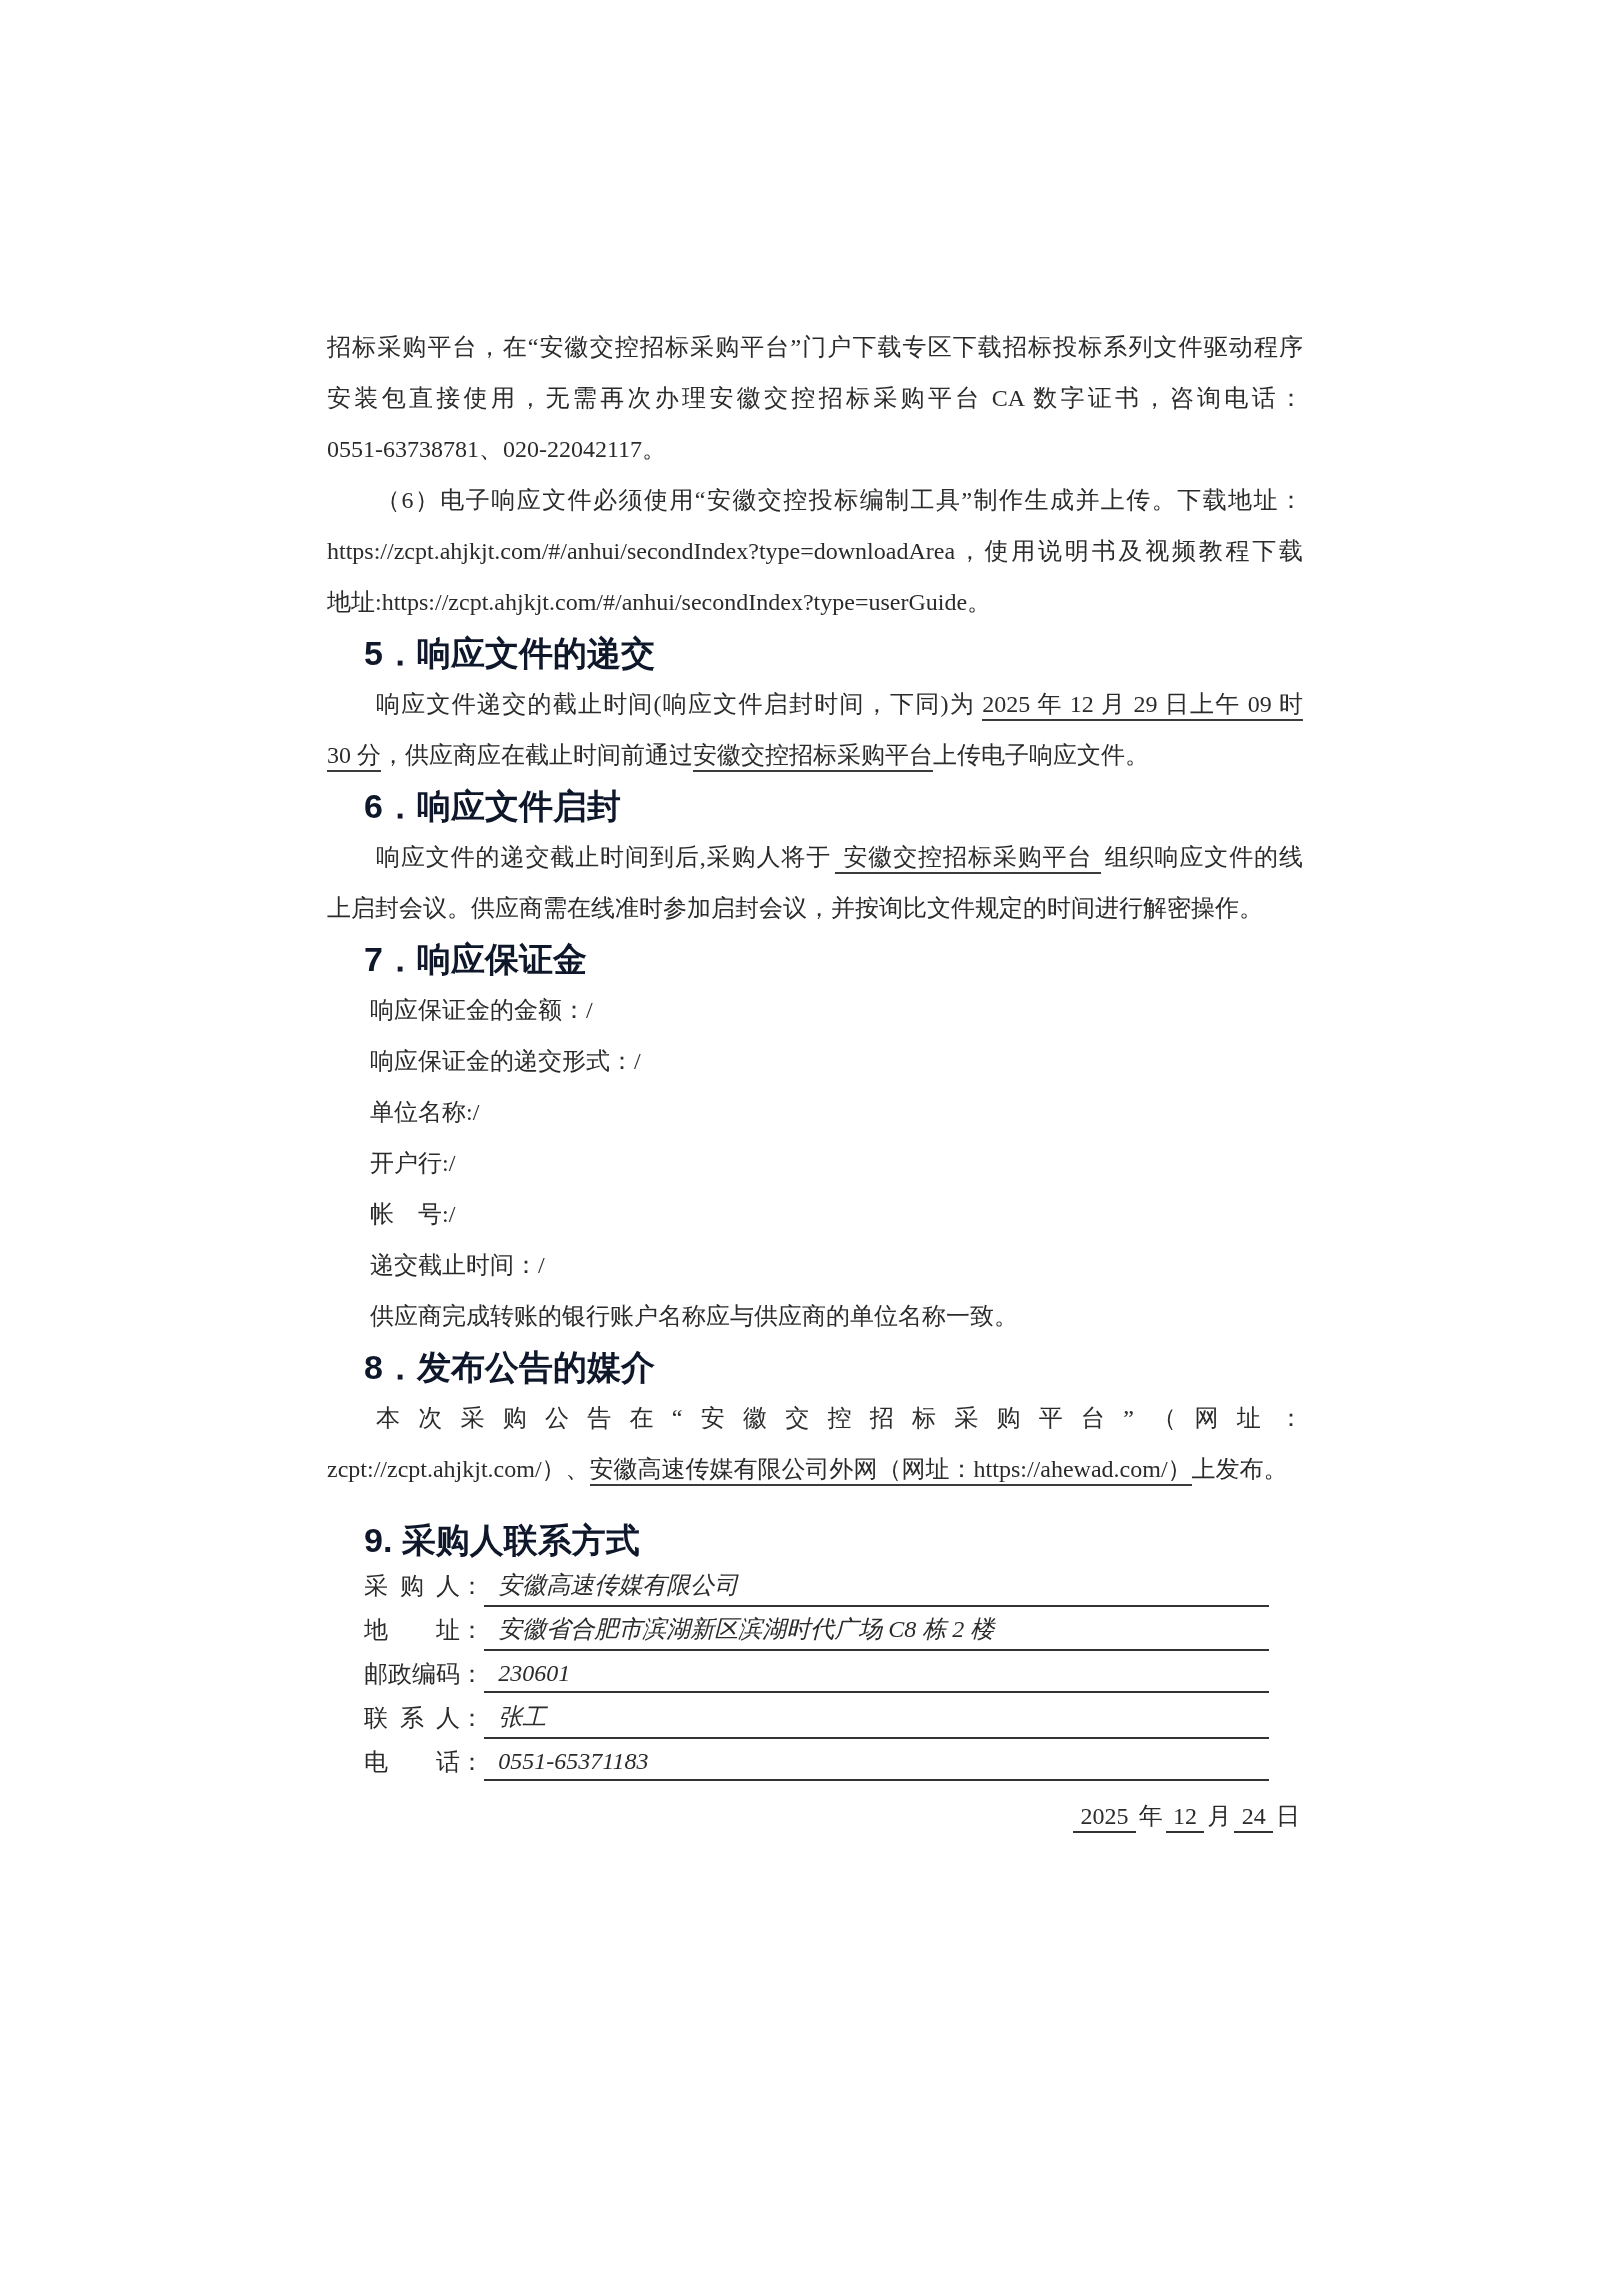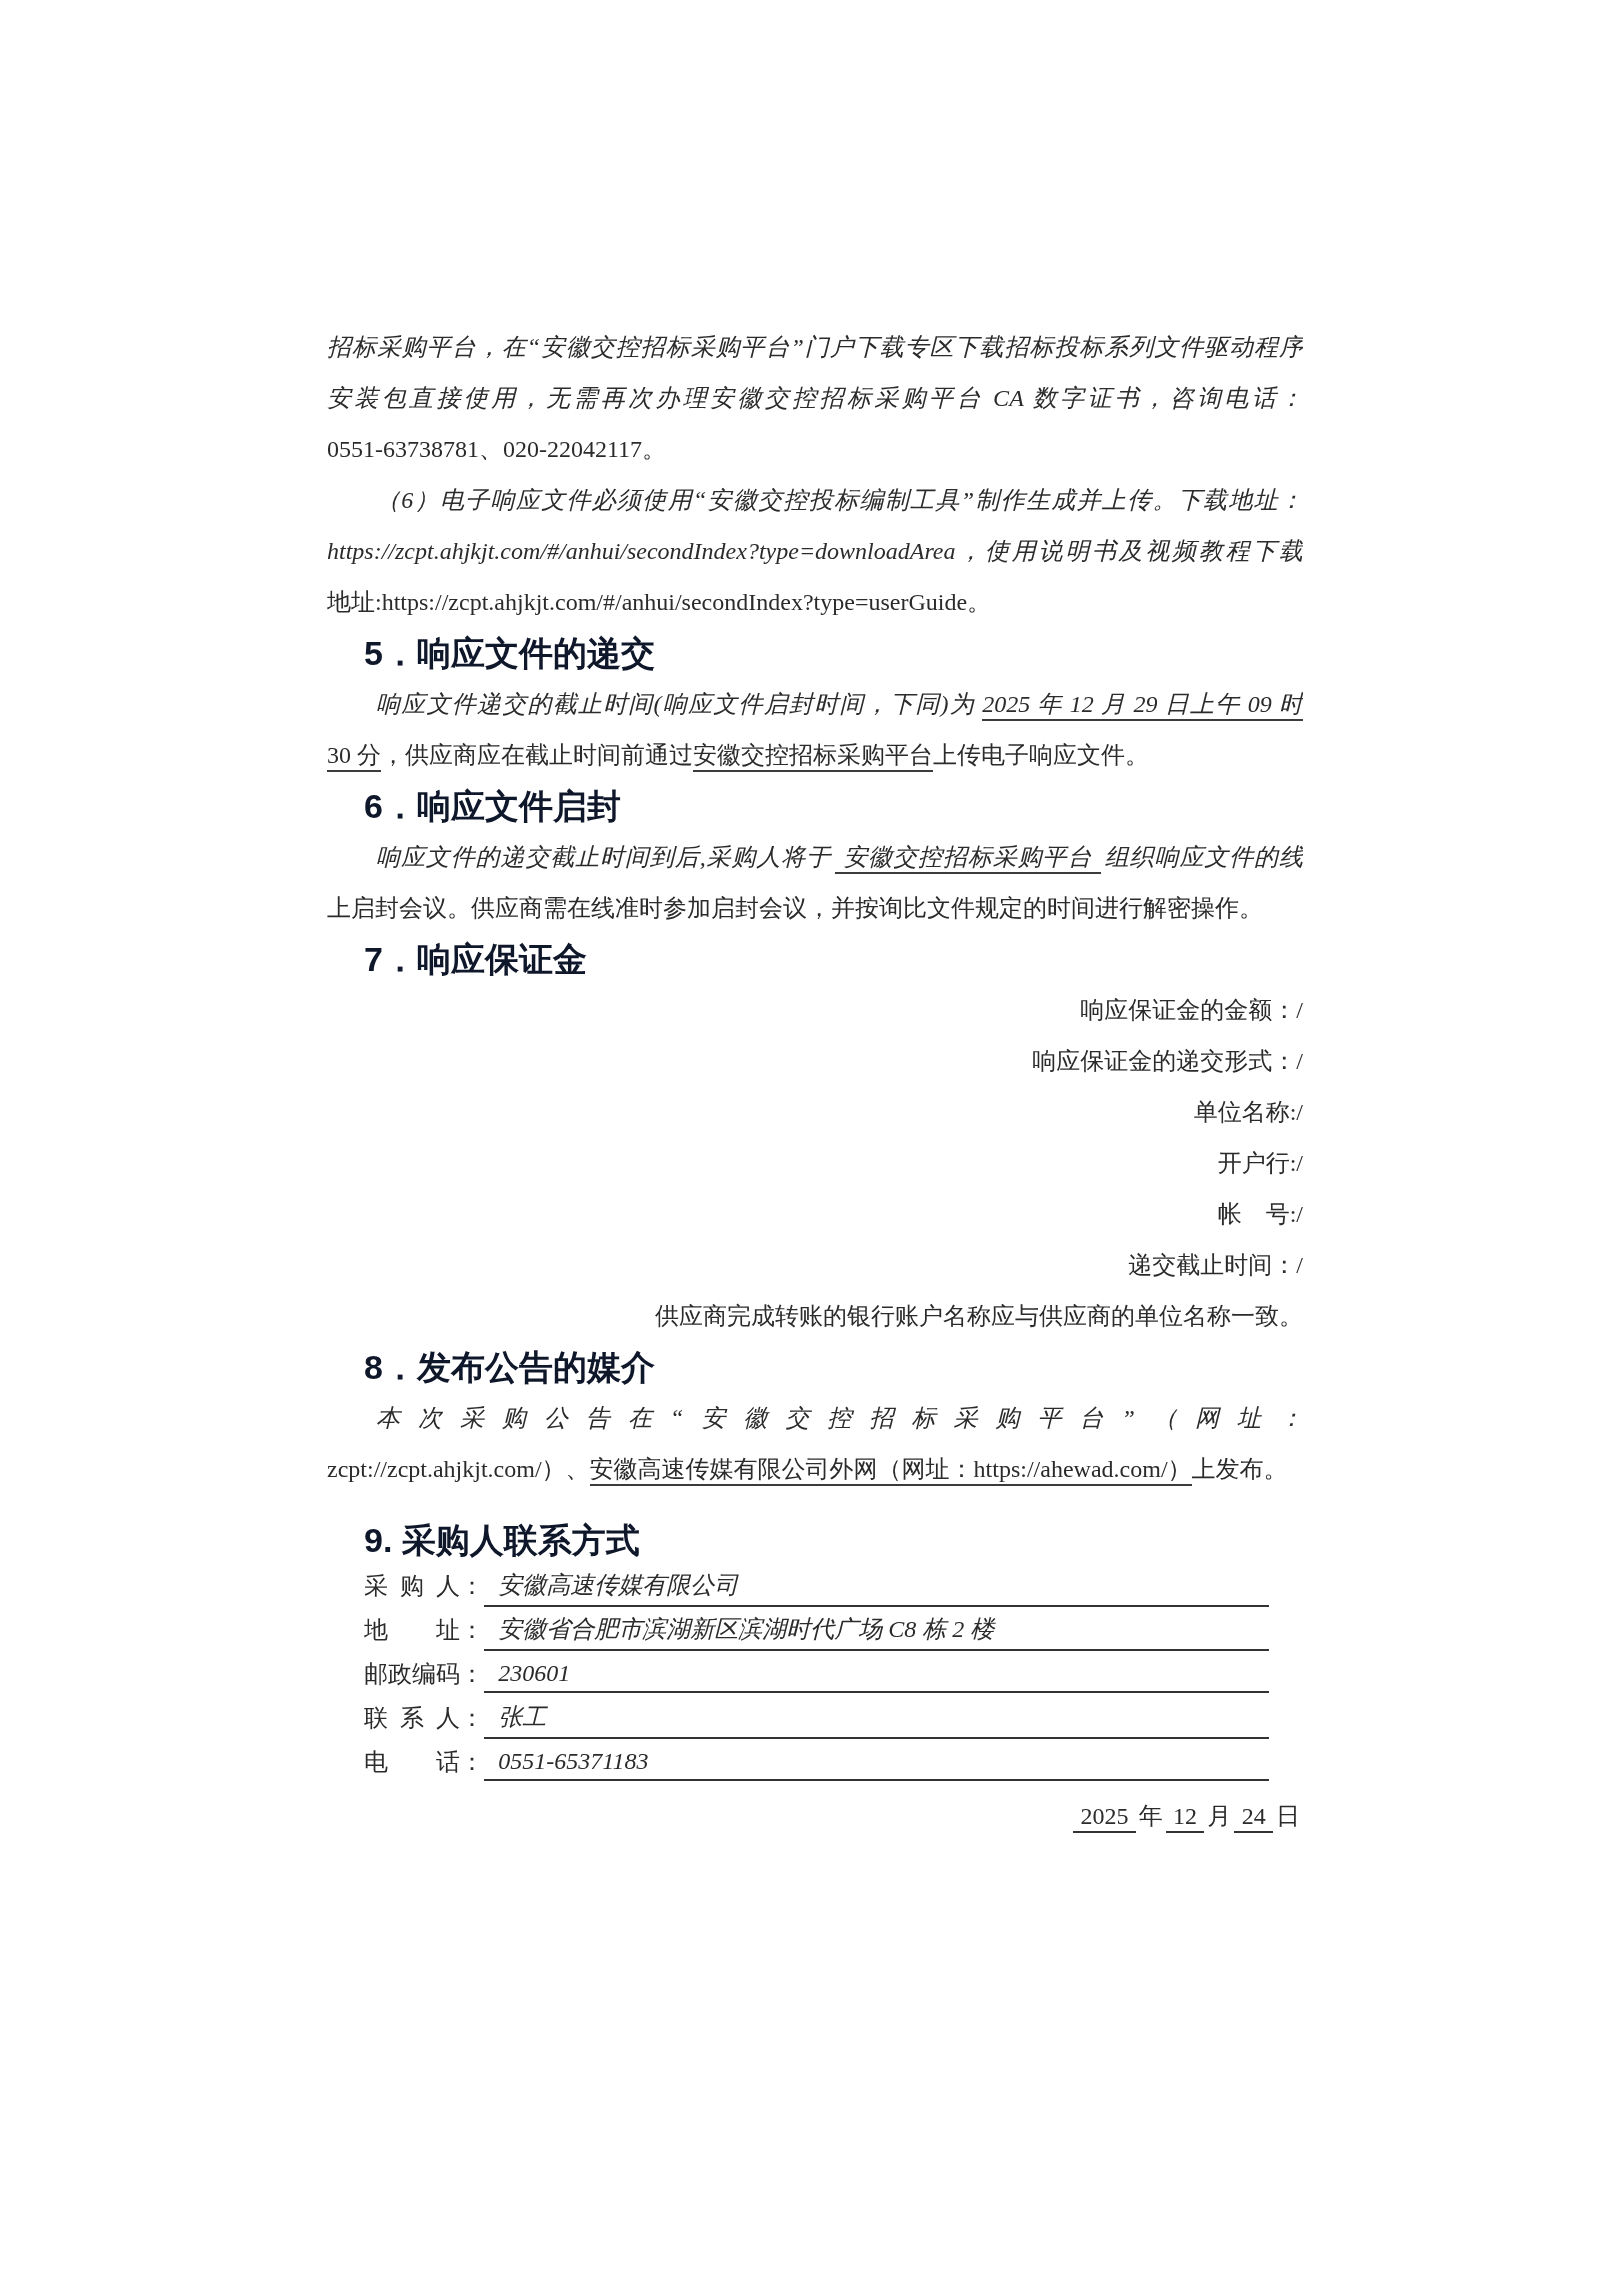--- a/index.html
+++ b/index.html
@@ -23,24 +23,23 @@
   }
   .line {
     height: 51px; line-height: 51px;
     overflow: hidden;
     white-space: nowrap;
   }
   .just {
     white-space: normal;
     text-align: justify;
     text-align-last: justify;
-    font-style: italic;
   }
   .ind  { text-indent: 49px; }
-  .ind7 { padding-left: 43px; text-align: right; }
+  .ind7 { padding-left: 43px; }
   .h {
     font-family: "Liberation Sans", "DejaVu Sans", sans-serif;
     font-weight: 700;
     font-size: 34px;
     color: #0f172a;
     padding-left: 37px;
     height: 51px; line-height: 51px;
     white-space: nowrap; overflow: hidden;
   }
   .h9 { margin-top: 20.4px; }

